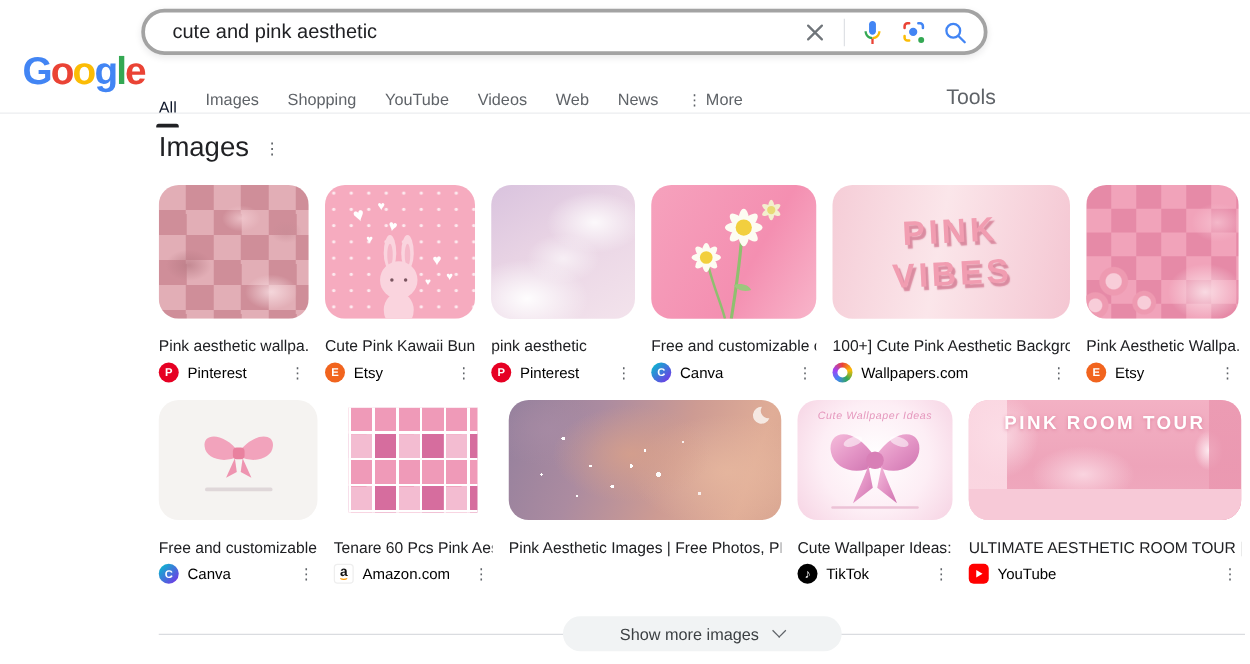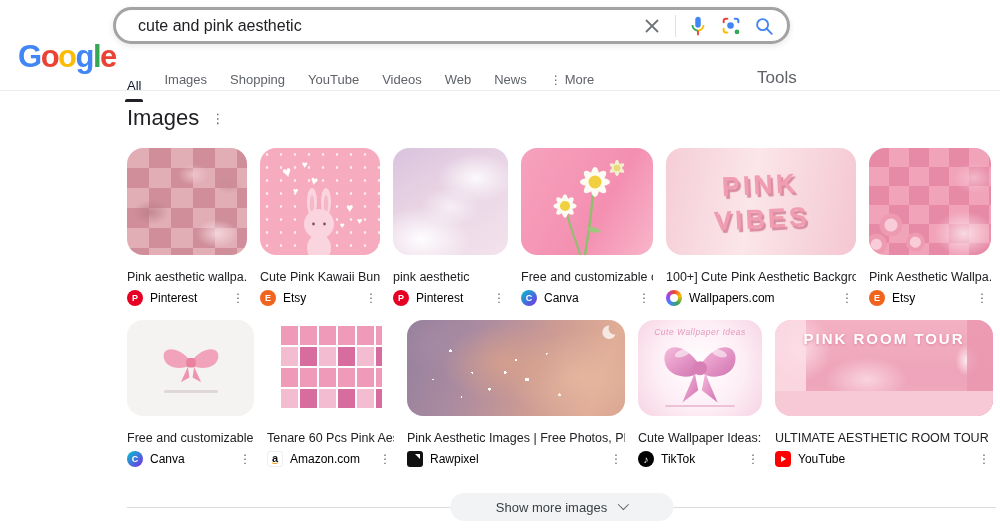--- a/index.html
+++ b/index.html
@@ -329,25 +329,20 @@
       </div>
     </div>
 
     <div class="card" style="width:218px">
       <div class="thumb t9">
         <svg class="moon" viewBox="0 0 24 24">
           <path d="M14 2a9 9 0 1 0 8 12A8 8 0 0 1 14 2z" fill="#f6eee8" opacity=".92"></path>
         </svg>
       </div>
       <div class="title">Pink Aesthetic Images | Free Photos, PN...</div>
-      <div class="source">
-        <span class="favicon fav-rawpixel"></span>
-        <span class="source-name">Rawpixel</span>
-        <span class="kebab"></span>
-      </div>
     </div>
 
     <div class="card" style="width:124px">
       <div class="thumb t10">
         <div class="tik-title">Cute Wallpaper Ideas</div>
         <svg class="bow-art" viewBox="0 0 100 90">
           <defs>
             <linearGradient id="bowg" x1="0" y1="0" x2="1" y2="1">
               <stop offset="0" stop-color="#f5bcdb"></stop>
                 <stop offset="0.55" stop-color="#e292c4"></stop>

